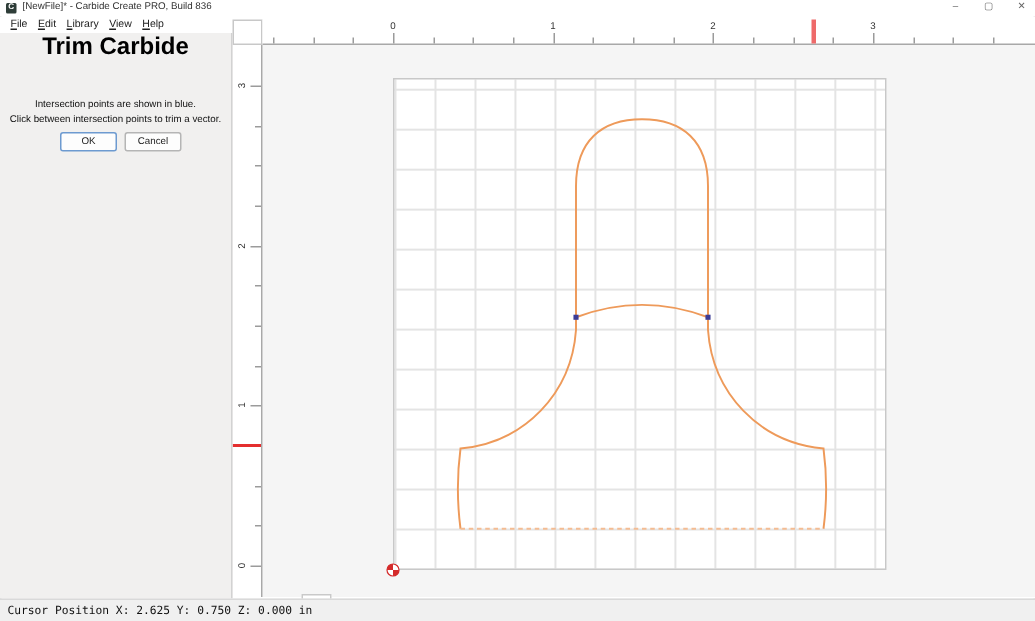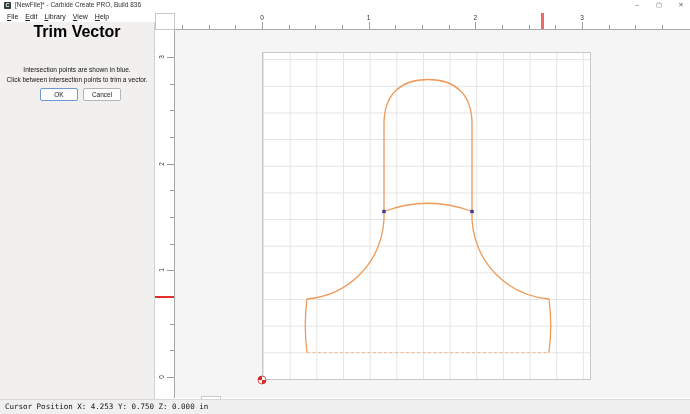--- a/index.html
+++ b/index.html
@@ -133,22 +133,22 @@
   <g transform="translate(262,380)">
     <circle cx="0" cy="0" r="4" fill="#ffffff" stroke="#d42a2a" stroke-width="0.8"></circle>
     <path d="M0,0 L-4,0 A4,4 0 0 1 0,-4 Z" fill="#d42a2a"></path>
     <path d="M0,0 L4,0 A4,4 0 0 1 0,4 Z" fill="#d42a2a"></path>
   </g>
 </svg>
 
 <div class="corner-widget"></div>
 
 <div class="panel">
-  <div class="panel-title">Trim Vector</div>
+  <div class="panel-title">Trim Carbide</div>
   <div class="instr l1">Intersection points are shown in blue.</div>
   <div class="instr l2">Click between intersection points to trim a vector.</div>
   <div class="btn ok">OK</div>
   <div class="btn cancel">Cancel</div>
 </div>
 
 <div class="statusbar">
-  <div class="status-text">Cursor Position X: 4.253 Y: 0.750 Z: 0.000 in</div>
+  <div class="status-text">Cursor Position X: 2.625 Y: 0.750 Z: 0.000 in</div>
 </div>
 
 </body></html>

